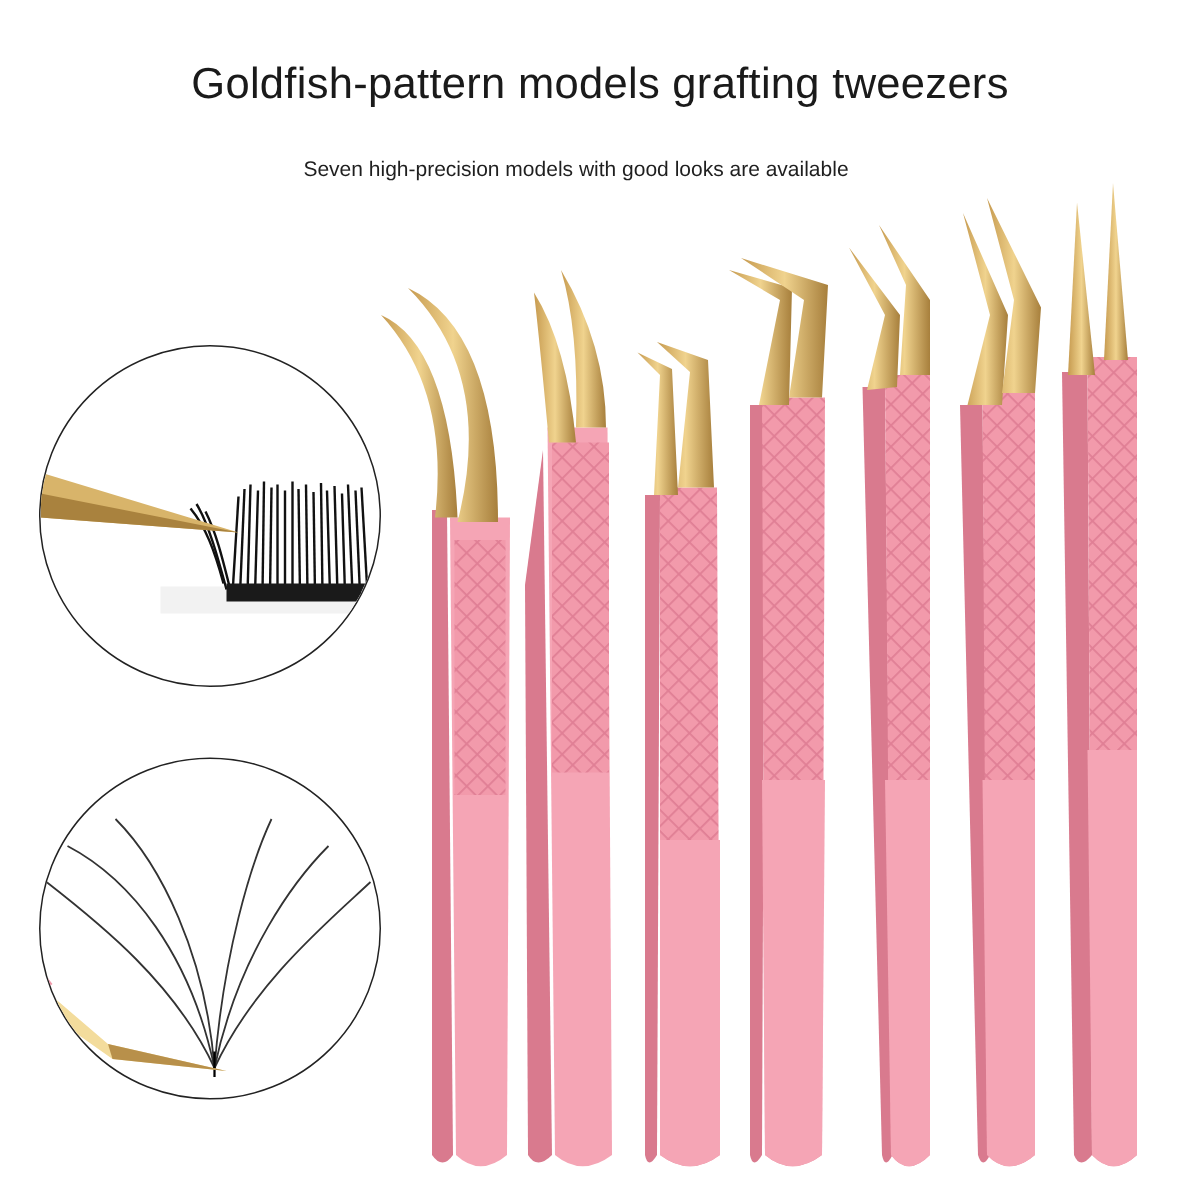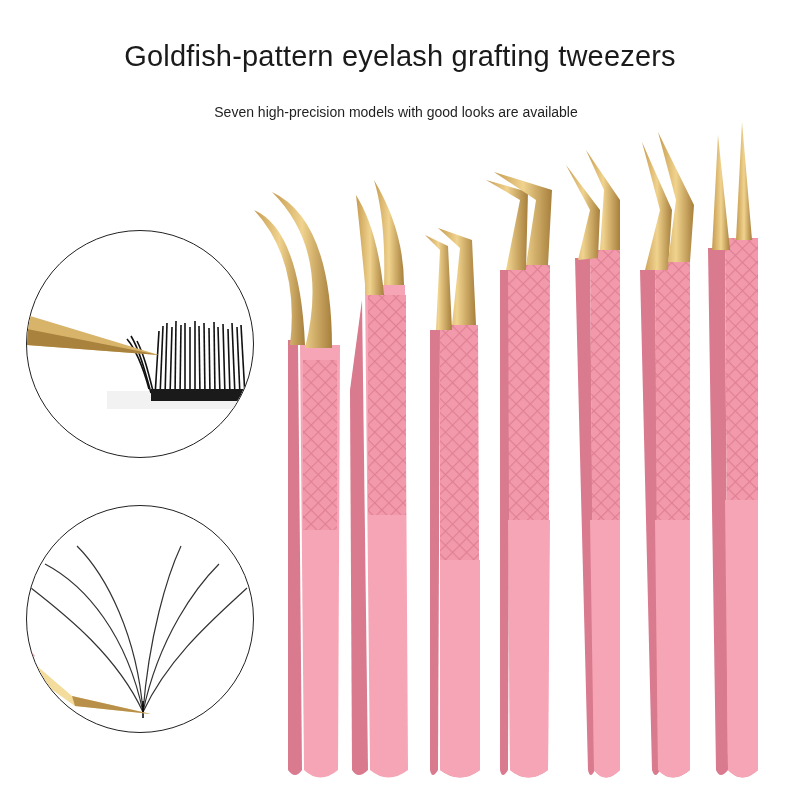--- a/index.html
+++ b/index.html
@@ -1,27 +1,27 @@
 <!DOCTYPE html>
 <html><head>
 <meta charset="utf-8">
 <style>
   html, body { margin:0; padding:0; background:#ffffff; }
   body { width:800px; height:800px; position:relative; overflow:hidden; font-family:"Liberation Sans", sans-serif; }
   .title { position:absolute; top:40px; left:0; width:800px; text-align:center; font-size:29px; color:#1a1a1a; letter-spacing:0.2px; }
-  .subtitle { position:absolute; top:104px; left:16px; width:760px; text-align:center; font-size:14px; color:#1f1f1f; }
+  .subtitle { position:absolute; top:104px; left:4px; width:760px; text-align:center; font-size:14px; color:#1f1f1f; }
   .circle { position:absolute; border:1.5px solid #222; border-radius:50%; background:#fff; overflow:hidden; }
   #c1 { left:26px; top:230px; width:226px; height:226px; }
   #c2 { left:26px; top:505px; width:226px; height:226px; }
   svg { position:absolute; left:0; top:0; }
 </style>
 </head>
 <body>
 
-<div class="title">Goldfish-pattern eyelash grafting tweezers</div>
+<div class="title">Goldfish-pattern models grafting tweezers</div>
 <div class="subtitle">Seven high-precision models with good looks are available</div>
 
 <div class="circle" id="c1">
   <svg width="226" height="226" viewBox="0 0 226 226">
     <rect x="80" y="160" width="150" height="18" fill="#f2f2f2"></rect>
     <g stroke="#111" stroke-width="1.6">
       <line x1="128" y1="165" x2="132" y2="100"></line>
         <line x1="133" y1="165" x2="136" y2="95"></line>
       <line x1="138" y1="165" x2="140" y2="92"></line>
         <line x1="143" y1="165" x2="145" y2="96"></line>

